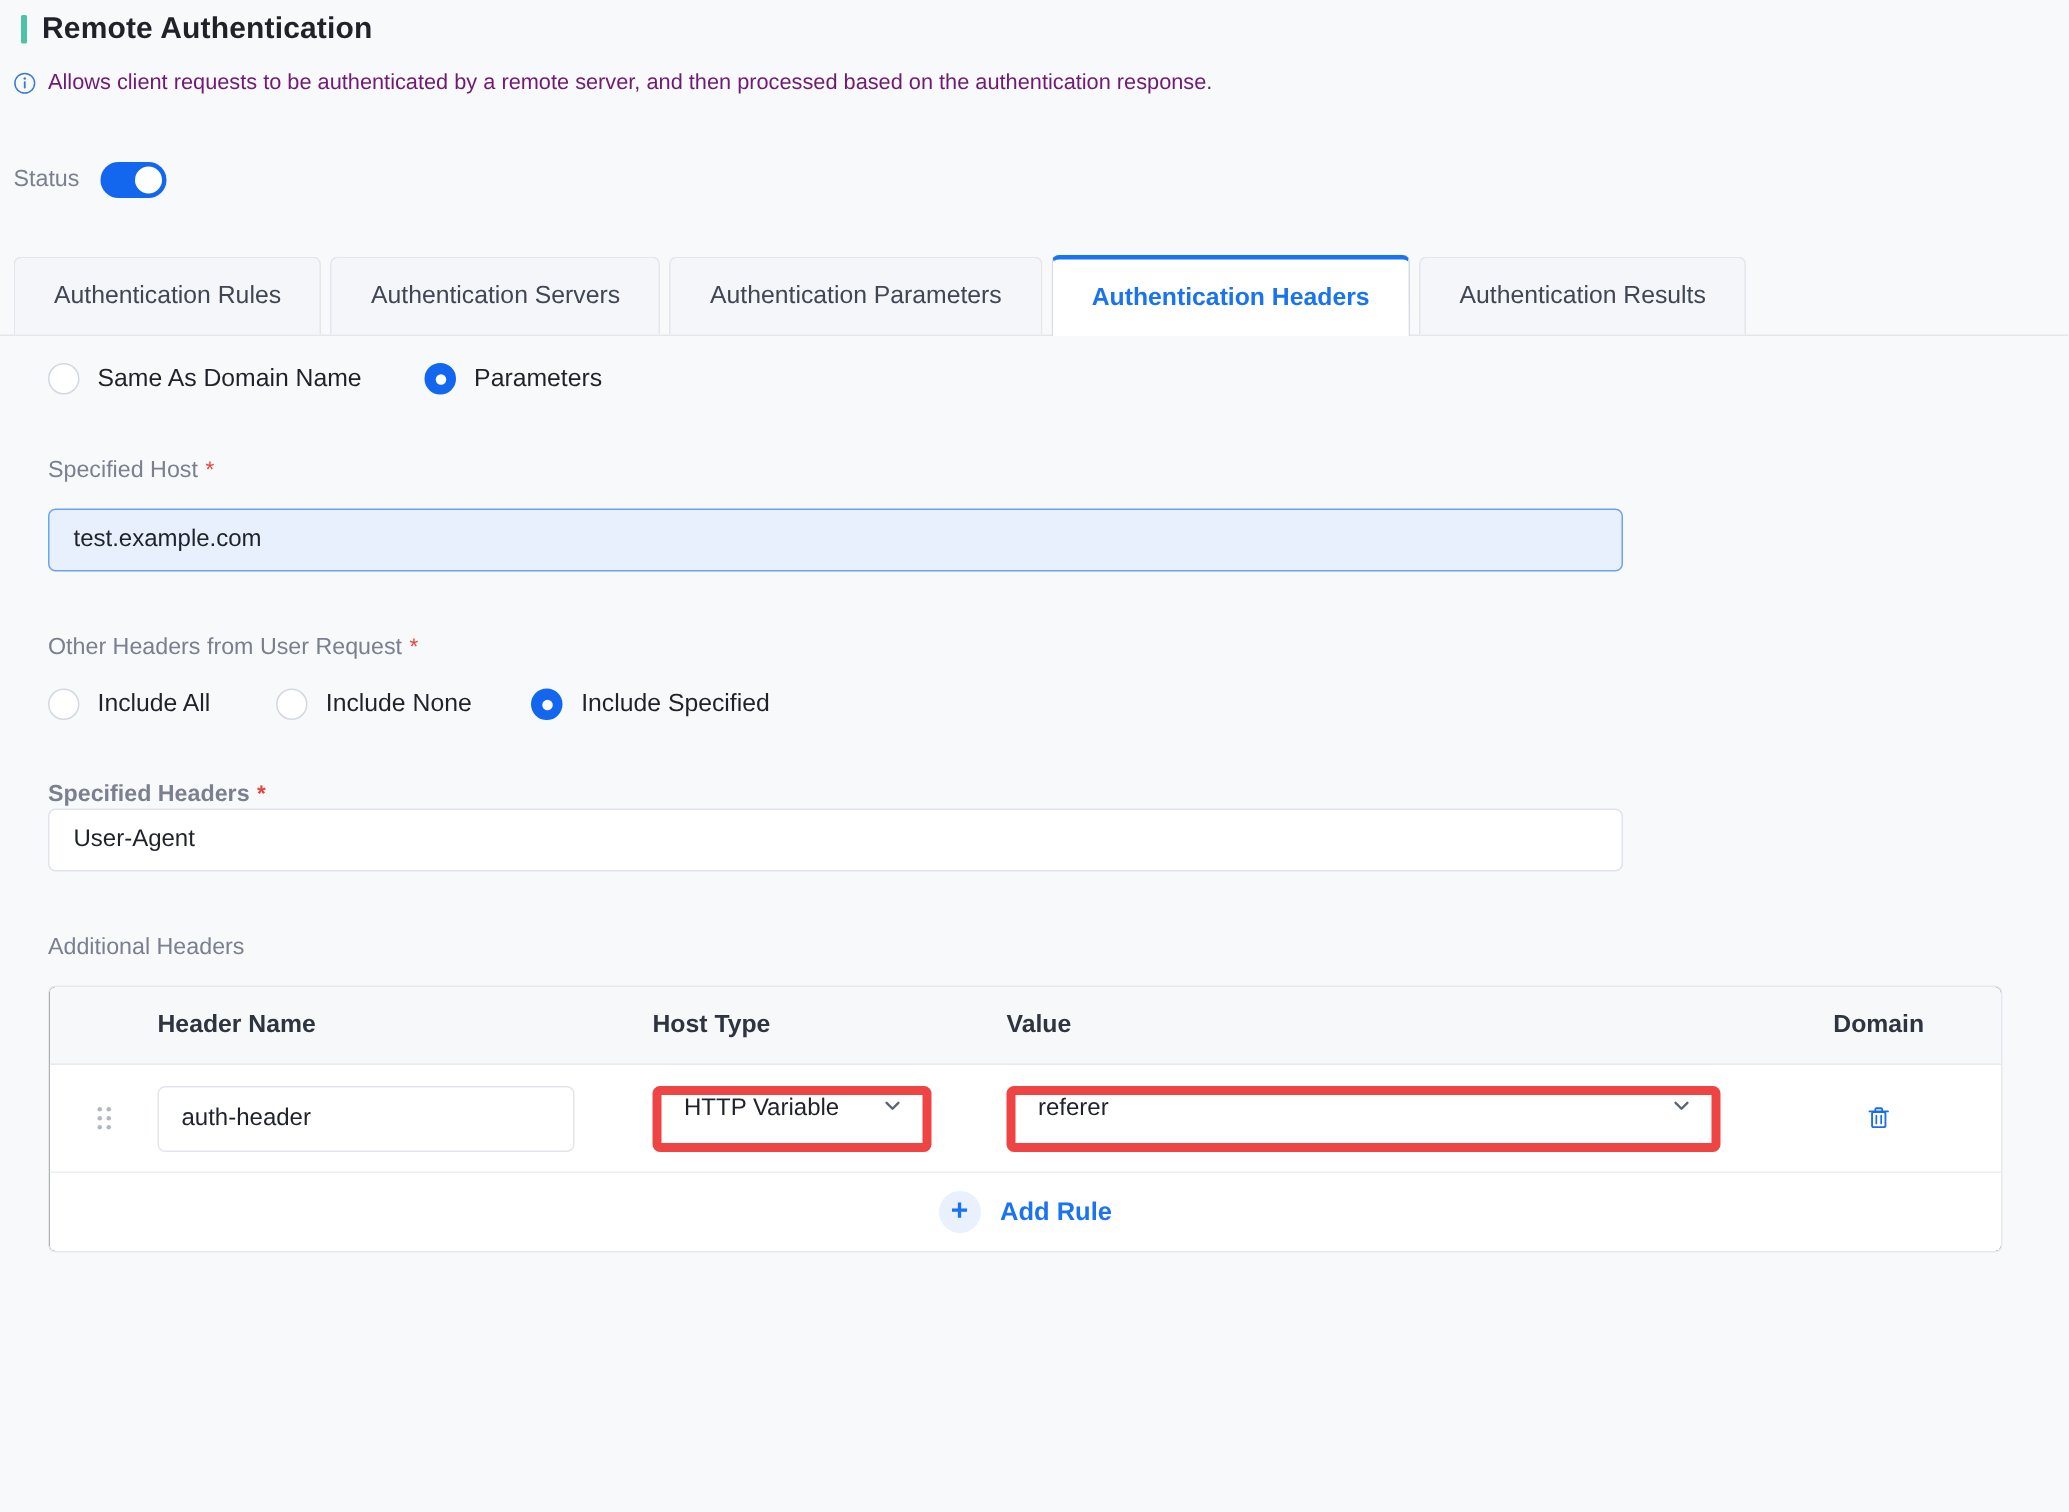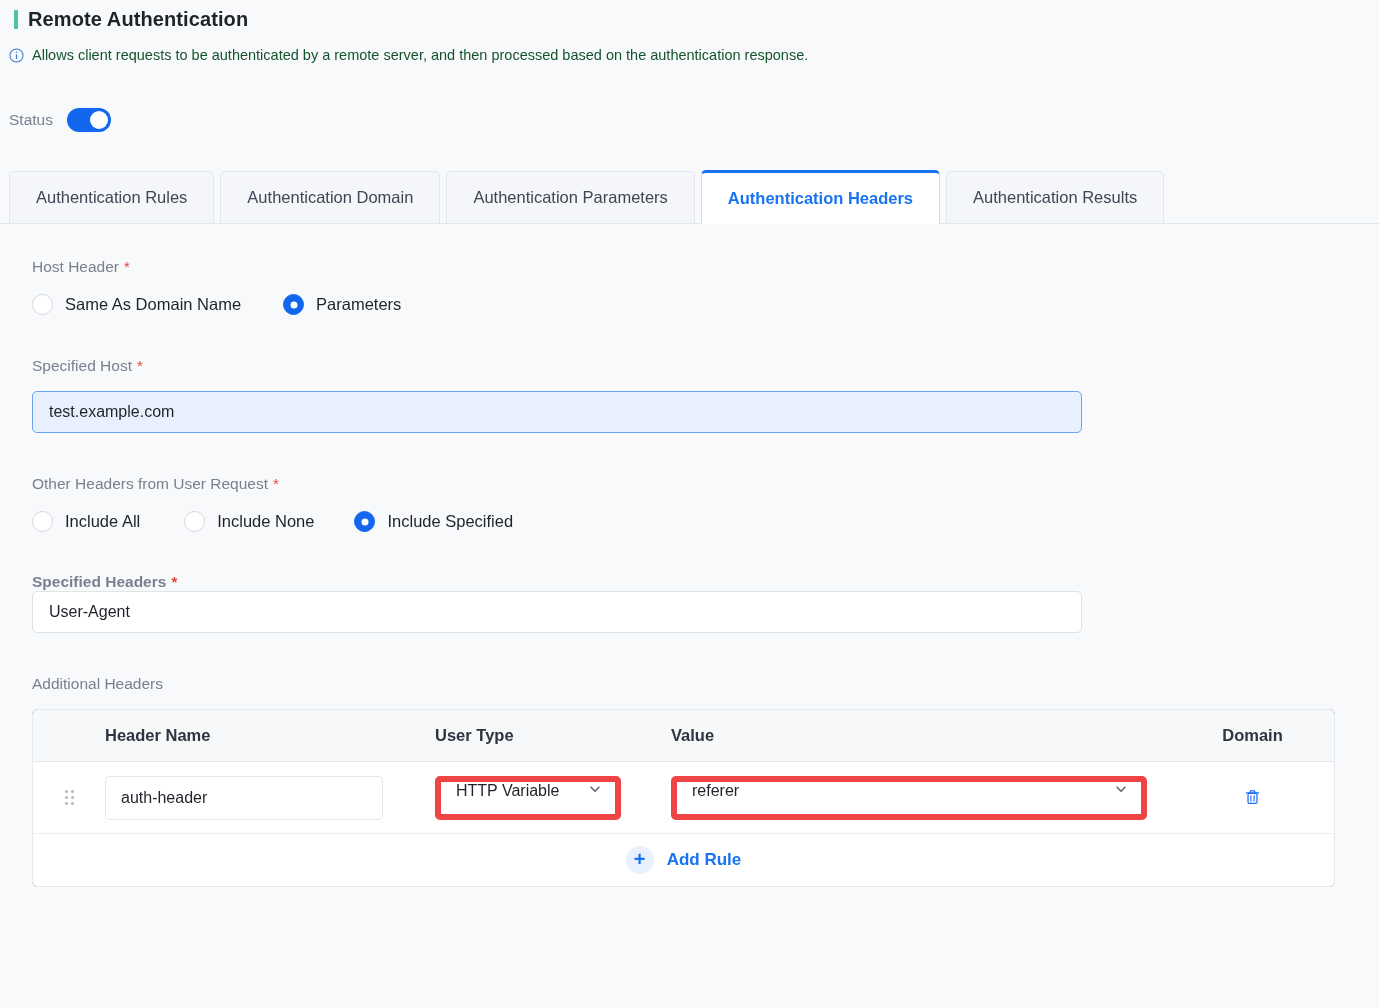--- a/index.html
+++ b/index.html
@@ -29,21 +29,21 @@
 
   .desc-row {
     display: flex; align-items: flex-start;
     padding-left: 9px; margin-top: 10px;
   }
   .info-icon {
     width: 15px; height: 15px; flex: 0 0 15px;
     margin-top: 2px; margin-right: 8px;
   }
   .desc-text {
-    font-size: 14.5px; color: #14532d; line-height: 18px;
+    font-size: 14.5px; color: #701a75; line-height: 18px;
   }
 
   
   .status-row {
     display: flex; align-items: center;
     margin-top: 44px; padding-left: 9px;
   }
   .status-label { font-size: 15.5px; color: #7a8090; margin-right: 14px; }
   .toggle {
     width: 44px; height: 24px; border-radius: 12px; background: #1267ee;
@@ -218,38 +218,35 @@
     <div class="toggle">
       <div class="knob"></div>
     </div>
   </div>
 
   <div class="tabs">
     <div class="tab">
       <span>Authentication Rules</span>
     </div>
     <div class="tab">
-      <span>Authentication Domain</span>
+      <span>Authentication Servers</span>
     </div>
     <div class="tab">
       <span>Authentication Parameters</span>
     </div>
     <div class="tab active">
       <span>Authentication Headers</span>
     </div>
     <div class="tab">
       <span>Authentication Results</span>
     </div>
   </div>
 
   <div class="body">
 
-    <div style="margin-top:34px;" class="field-label">
-      <span>Host Header</span><span class="req">*</span>
-    </div>
     <div class="radio-row" style="margin-top:18px;">
       <div class="radio-item" style="margin-right:42px;">
         <span class="radio"></span>
         <span class="radio-label">Same As Domain Name</span>
       </div>
       <div class="radio-item">
         <span class="radio checked"></span>
         <span class="radio-label">Parameters</span>
       </div>
     </div>
@@ -285,21 +282,21 @@
     <div class="text-input" style="" placeholder="Please enter">
       <span>User-Agent</span>
     </div>
 
     <div class="field-label" style="margin-top:42px;">Additional Headers</div>
 
     <div class="table" style="margin-top:16px;">
       <div class="thead">
         <div class="col-drag"></div>
         <div class="col-name th">Header Name</div>
-        <div class="col-type th">User Type</div>
+        <div class="col-type th">Host Type</div>
         <div class="col-value th">Value</div>
         <div class="col-action th">Domain</div>
       </div>
 
       <div class="trow">
         <div class="col-drag">
           <span class="drag-handle">
             <i></i>
               <i></i>
               <i></i>

